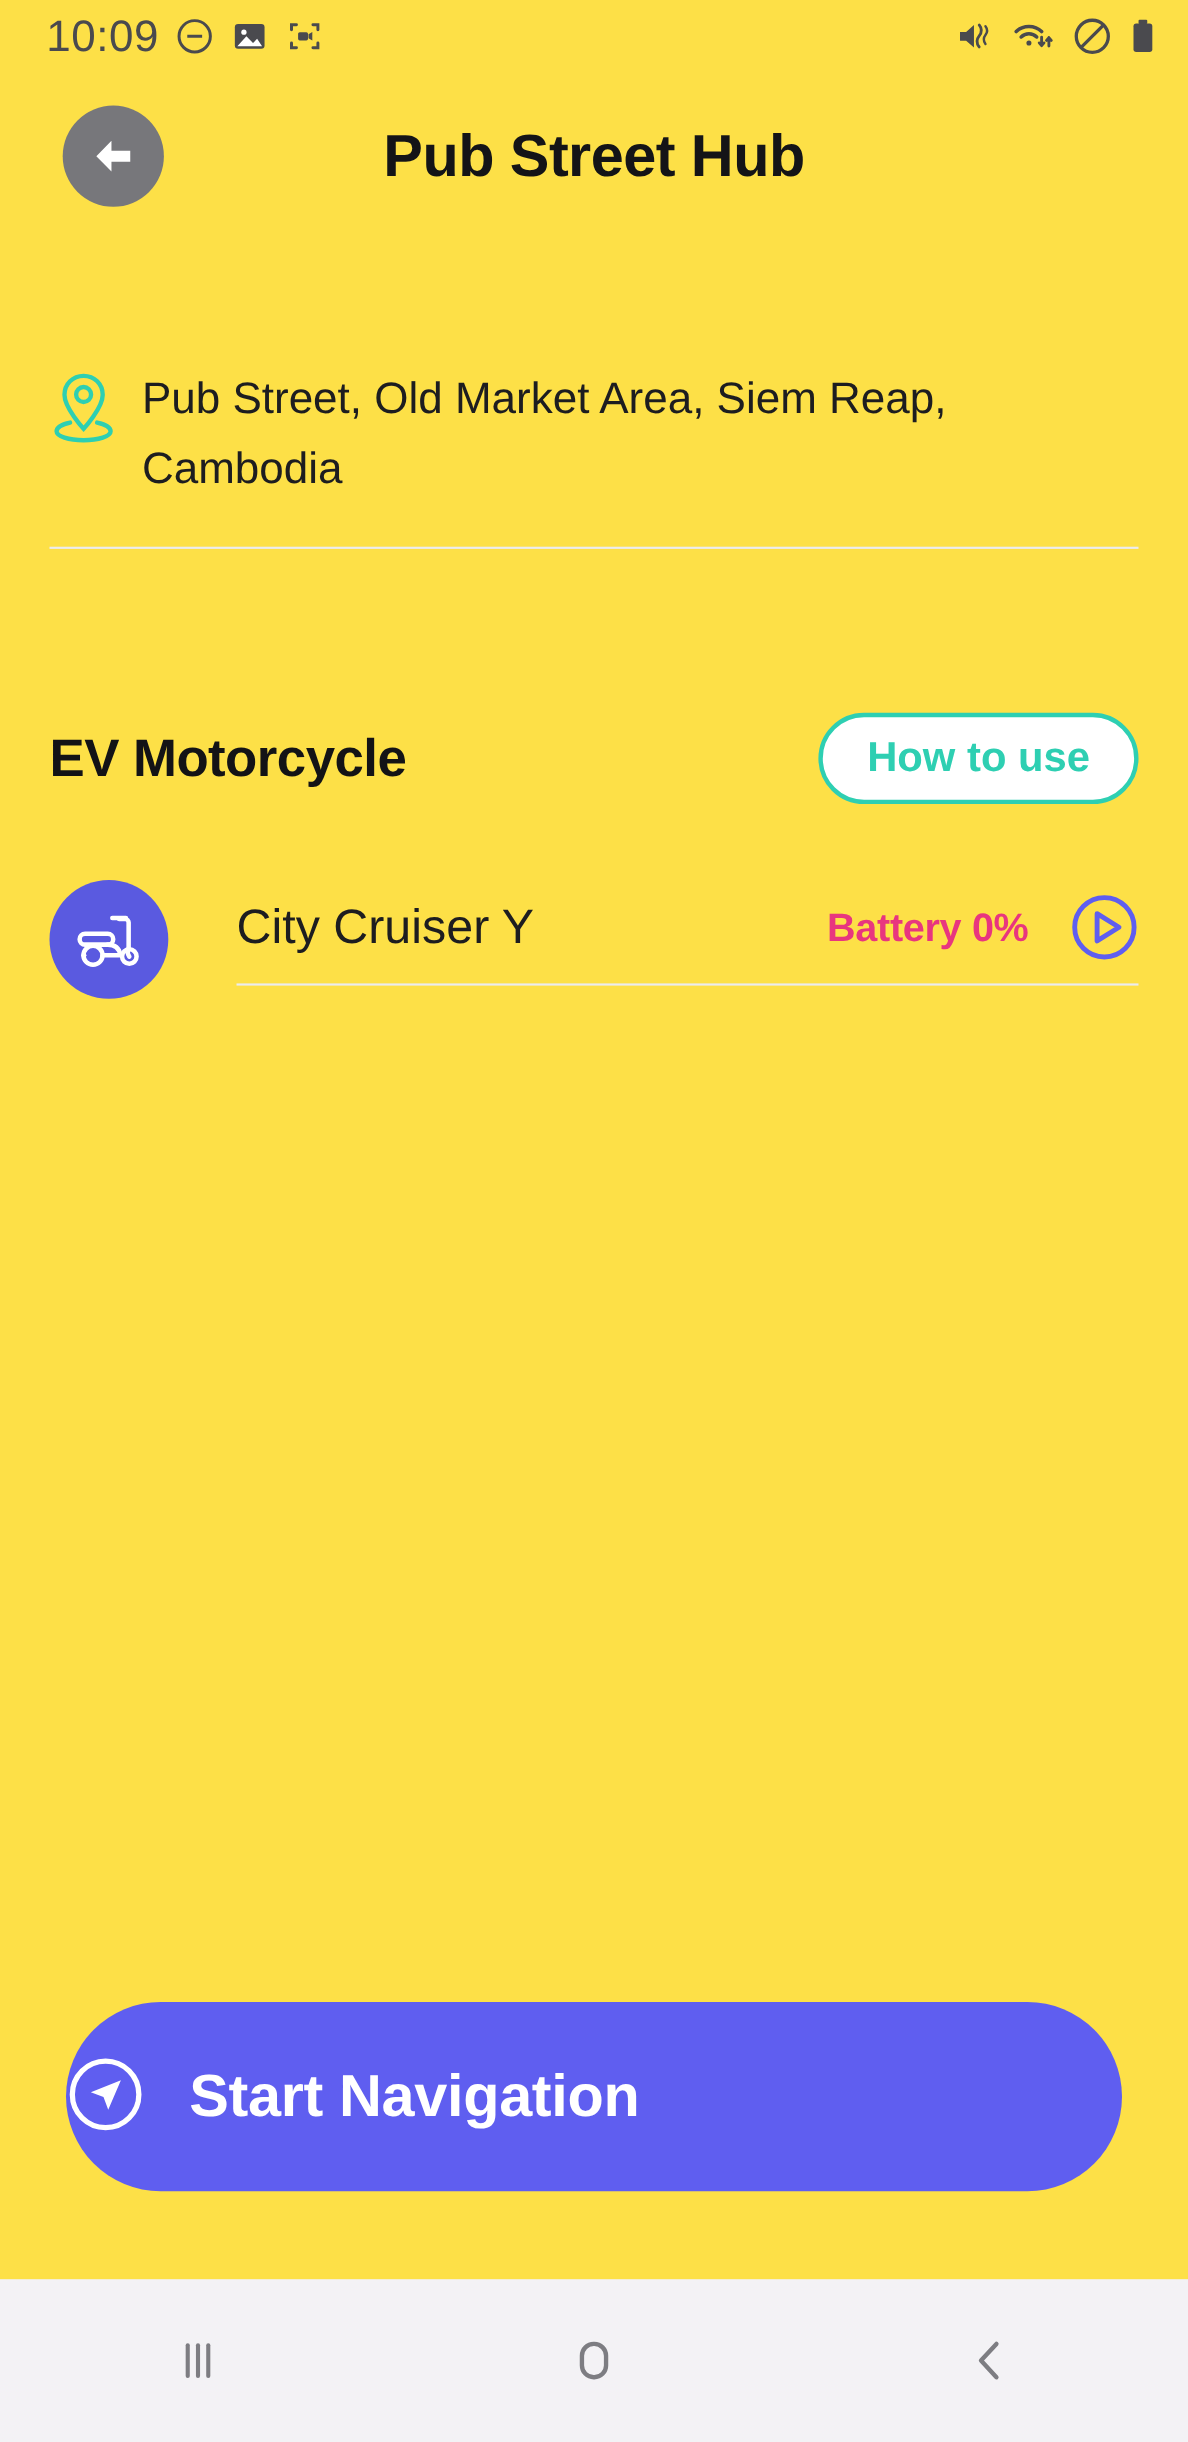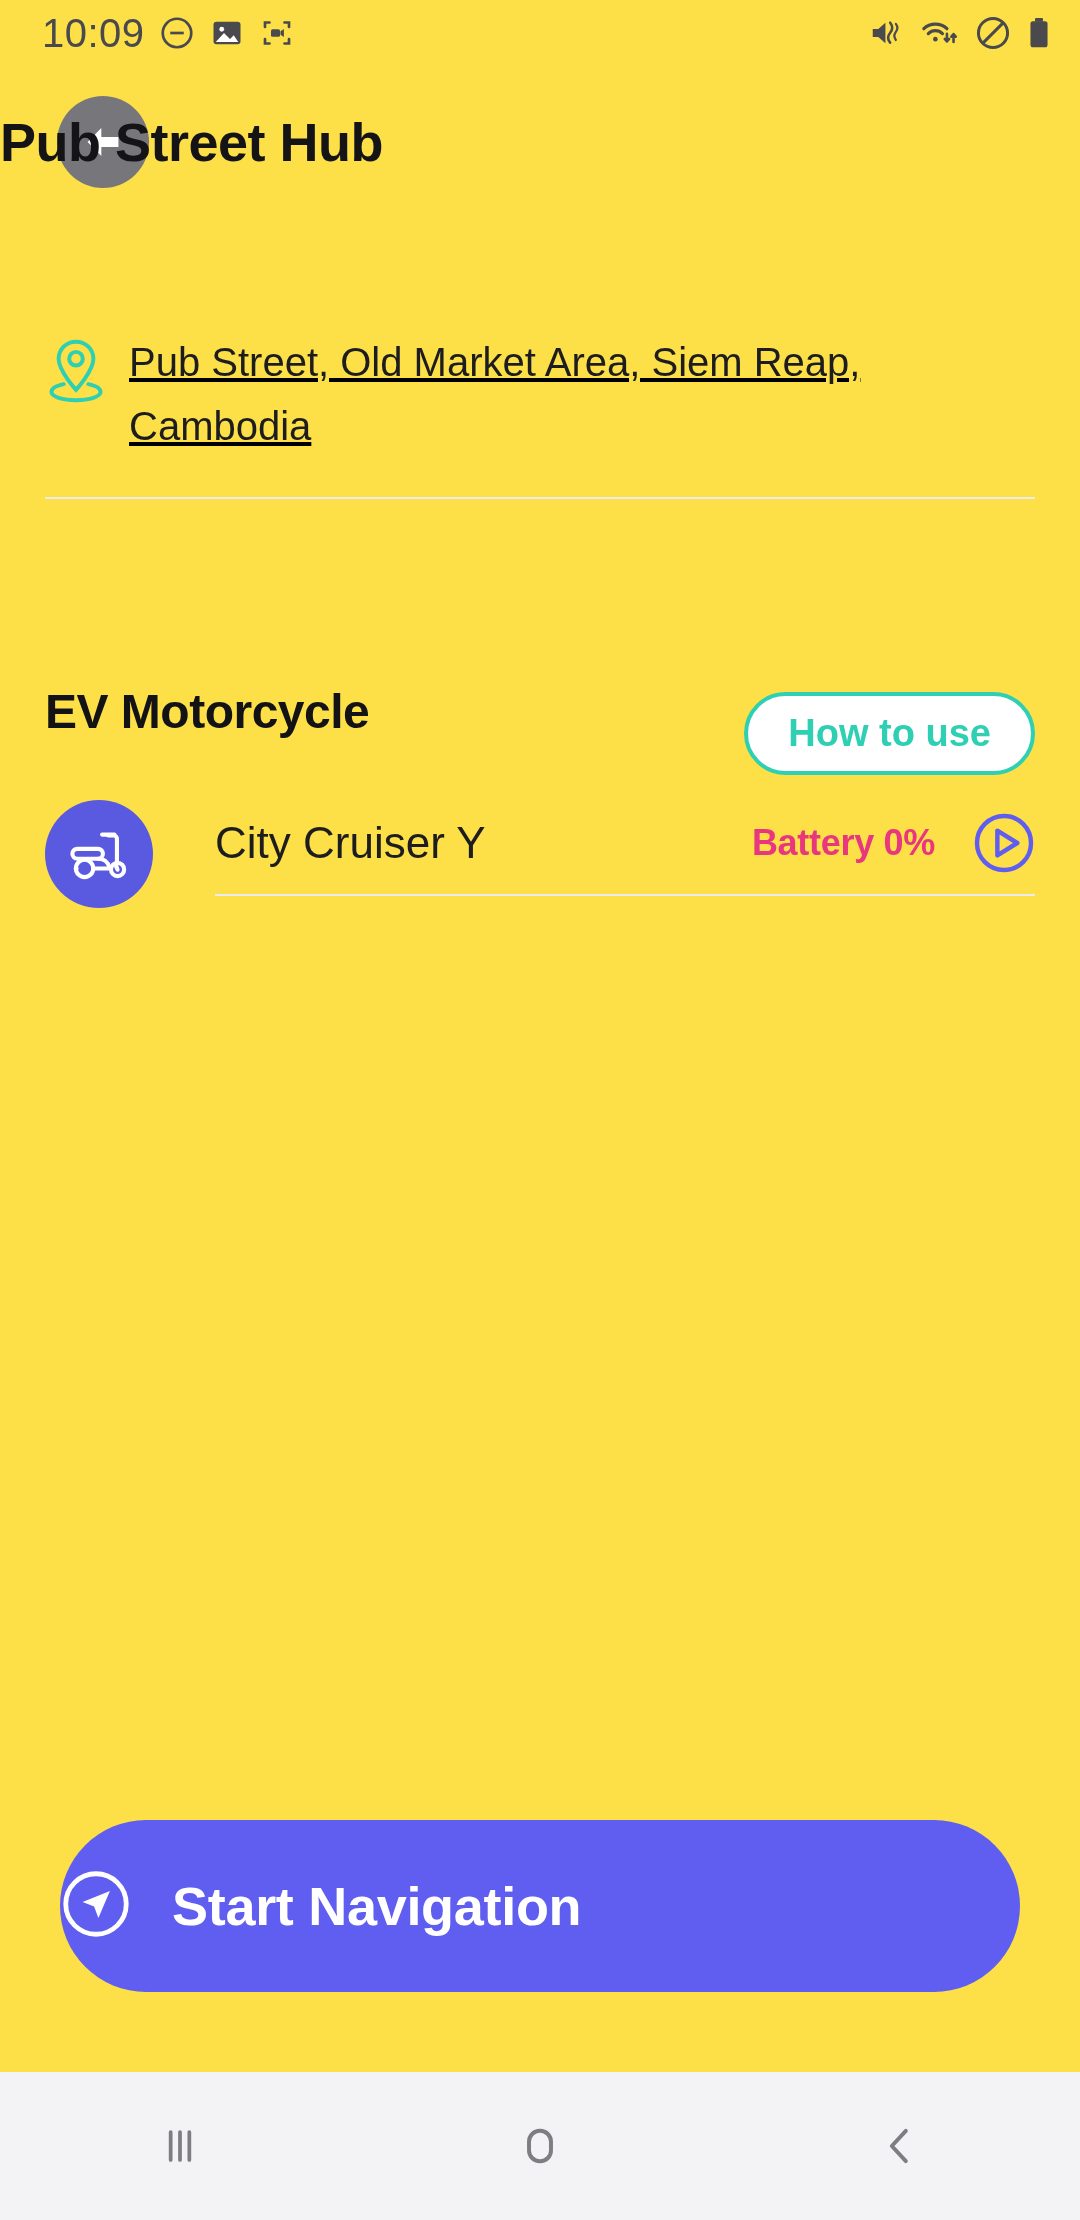--- a/index.html
+++ b/index.html
@@ -31,29 +31,30 @@
   }
   .backbtn {
     position:absolute; left:57px; top:8px;
     width:92px; height:92px; border-radius:50%;
     background:#77777b;
     display:flex; align-items:center; justify-content:center;
     cursor:pointer;
   }
   .page-title {
     position:absolute; left:0; top:0; width:1080px;
+    text-align:center;
     font-size:54px; font-weight:bold; color:#141417;
     line-height:108px;
     letter-spacing:-0.5px;
   }
 
   
   .address-row {
     position:absolute; top:330px; left:45px; width:990px;
-    display:flex; align-items:flex-start; gap:22px;text-decoration:underline;
+    display:flex; align-items:flex-start; gap:22px;
   }
   .pin-wrap { flex:0 0 auto; padding-top:6px; }
   .address-text {
     font-size:40px; color:#1d1d20; line-height:64px;
     font-weight:400; max-width:860px;
   }
 
   .divider {
     position:absolute; left:45px; width:990px; height:2px;
     background:#ececef;
@@ -76,21 +77,21 @@
     display:flex; align-items:center; justify-content:space-between;
   }
   .section-title {
     font-size:48px; font-weight:bold; color:#131316;
     letter-spacing:-0.5px;
   }
   .howto {
     border:4px solid #2ecfb2; border-radius:60px;
     padding:16px 40px;
     color:#2ecfb2; font-size:38px; font-weight:bold;
-    background:#ffffff; cursor:pointer; white-space:nowrap;margin-top:44px;
+    background:#ffffff; cursor:pointer; white-space:nowrap;
   }
 
   
   .vehicle-row {
     position:absolute; top:800px; left:45px; width:990px;
     display:flex; align-items:center;
   }
   .veh-avatar {
     width:108px; height:108px; border-radius:50%;
     background:#5a5ae0;

